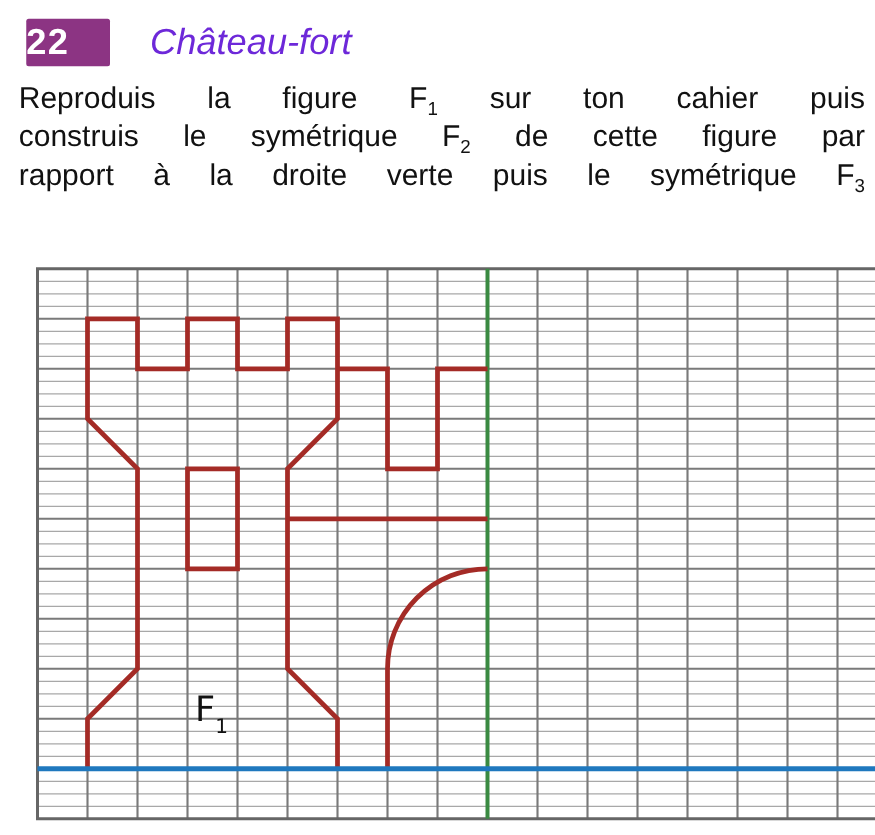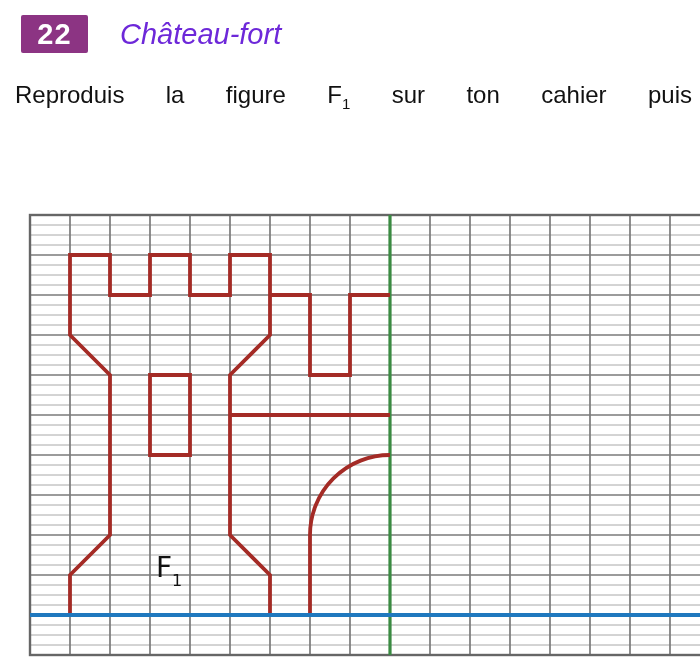--- a/index.html
+++ b/index.html
@@ -24,21 +24,21 @@
     display: flex;
     align-items: center;
   }
   #number-badge {
     width: 67px;
     height: 38px;
     background: #8c3483;
     border-radius: 2px;
     display: flex;
     align-items: center;
-    justify-content: center;
+    justify-content: flex-start;
   }
   #number-badge span {
     color: #ffffff;
     font-size: 29px;
     font-weight: bold;
     letter-spacing: 1px;
   }
   #exercise-title {
     margin-left: 32px;
     color: #6d28d9;
@@ -50,21 +50,20 @@
     position: absolute;
     left: 15px;
     top: 63px;
     width: 677px;
     color: #111111;
     font-size: 24px;
     line-height: 31px;
   }
   .instr-line {
     white-space: nowrap;
-    margin-top: 16px;
   }
   .instr-line.just {
     white-space: normal;
     text-align: justify;
     text-align-last: justify;
   }
   .instr-line sub {
     font-size: 15px;
     line-height: 0;
   }
@@ -86,20 +85,22 @@
 
   <div id="exercise-header">
     <div id="number-badge">
       <span>22</span>
     </div>
     <div id="exercise-title">Château-fort</div>
   </div>
 
   <div id="instruction">
       <div class="instr-line just">Reproduis la figure F<sub>1</sub> sur ton cahier puis</div>
+      <div class="instr-line just">construis le symétrique F<sub>2</sub> de cette figure par</div>
+      <div class="instr-line just">rapport à la droite verte puis le symétrique F<sub>3</sub></div>
     </div>
 
   <div id="figure-wrap">
     <svg id="figure-svg" width="700" height="668" viewBox="0 0 700 668" xmlns="http://www.w3.org/2000/svg">
         <g>
           <line x1="15" y1="225" x2="695" y2="225" stroke="#a8a8a8" stroke-width="1"></line>
           <line x1="15" y1="235" x2="695" y2="235" stroke="#a8a8a8" stroke-width="1"></line>
           <line x1="15" y1="245" x2="695" y2="245" stroke="#a8a8a8" stroke-width="1"></line>
           <line x1="15" y1="265" x2="695" y2="265" stroke="#a8a8a8" stroke-width="1"></line>
           <line x1="15" y1="275" x2="695" y2="275" stroke="#a8a8a8" stroke-width="1"></line>

